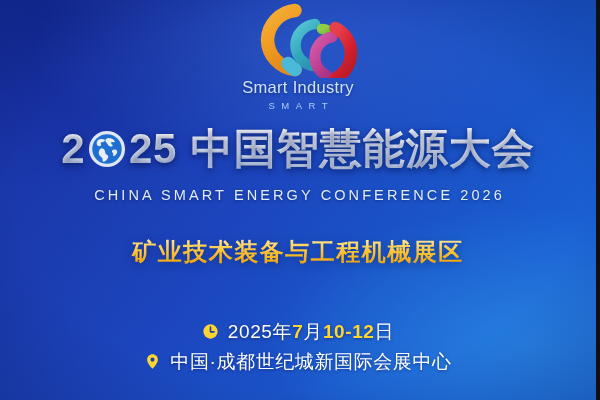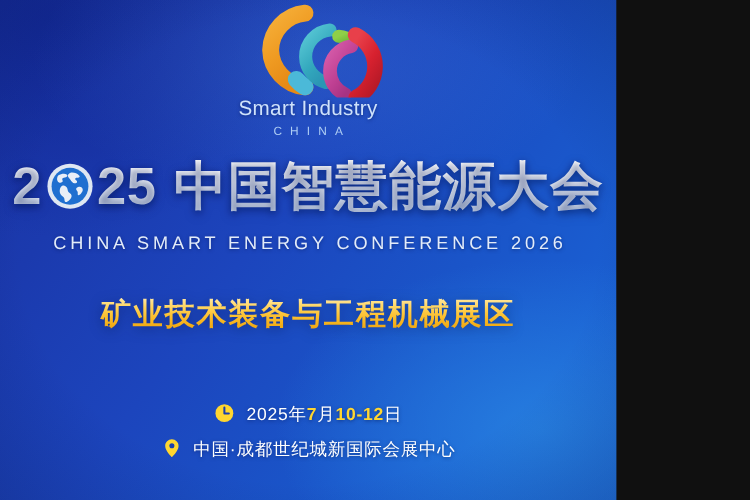--- a/index.html
+++ b/index.html
@@ -2,21 +2,21 @@
 <html><head>
 <meta charset="utf-8">
 <style>
   html, body {
     margin: 0;
     padding: 0;
     background: #101010;
   }
   #poster {
     position: relative;
-    width: 493px;
+    width: 596px;
     height: 400px;
     overflow: hidden;
     font-family: "Liberation Sans", "DejaVu Sans", sans-serif;
     background:
       radial-gradient(ellipse 70% 55% at 88% 86%, rgba(40,130,225,0.85) 0%, rgba(40,130,225,0.0) 62%),
       radial-gradient(ellipse 62% 62% at 8% 4%, rgba(18,40,150,0.9) 0%, rgba(18,40,150,0.0) 70%),
       linear-gradient(126deg,
         #1a33a4 0%,
         #1b3aae 22%,
         #1c45bd 44%,
@@ -137,21 +137,21 @@
     gap: 11px;
   }
   .info-line {
     display: flex;
     align-items: center;
     gap: 9px;
     line-height: 1;
   }
   .info-icon { width: 17px; height: 17px; display: block; flex: 0 0 auto; }
   .info-text {
-    font-size: 14px;
+    font-size: 19px;
     font-weight: 400;
     color: #ffffff;
     letter-spacing: 0.6px;
     text-shadow: 0 1px 3px rgba(3,20,80,0.5);
     white-space: nowrap;
     text-align: right;
   }
   .hl { color: #ffd630; font-weight: 700; }
 </style>
 </head>
@@ -203,21 +203,21 @@
 
       <path d="M100 35
                A20 20 0 0 0 83 55
                A20 20 0 0 0 95 73.5" fill="none" stroke="url(#gMa)" stroke-width="11" stroke-linecap="round"></path>
 
       <path d="M103.5 26
                A28 28 0 0 1 119 52
                A28 28 0 0 1 104 76" fill="none" stroke="url(#gRe)" stroke-width="12.5" stroke-linecap="round"></path>
     </svg>
     <div class="logo-name">Smart Industry</div>
-    <div class="logo-sub">CHINA</div>
+    <div class="logo-sub">SMART</div>
   </div>
 
   <div class="layer title-row">
     <span class="title-txt title-num">2</span>
     <svg class="globe" viewBox="0 0 40 40">
       <circle cx="20" cy="20" r="19" fill="#dfe7f2"></circle>
       <circle cx="20" cy="20" r="15.5" fill="#1f6fd0"></circle>
       <g fill="#e8eef7">
         <path d="M10 11 c2.5-1.6 5.5-2 7.2-1 c1.2 0.7 0.4 2 -0.6 2.4 c-1.3 0.5 -2.4 0.2 -3 1.1 c-0.6 0.9 0.6 1.6 0.2 2.6 c-0.5 1.1 -2.4 1.2 -3.4 0.5 c-1.3-0.9 -1.9-3.1 -0.4-5.6 z"></path>
         <path d="M20.5 8.6 c2.8-0.4 5.6 0.6 7.4 2.6 c0.9 1 -0.4 1.8 -1.6 1.6 c-1.3-0.2 -2.2 0.4 -1.9 1.4 c0.3 1 1.8 1 1.6 2.2 c-0.2 1.2 -2 1.4 -3.2 0.8 c-1.5-0.8 -2.2-2.6 -3.1-3.6 c-1-1.1 -1.9-1.9 -1.4-3 c0.4-0.9 1.3-1.8 2.2-2 z"></path>

